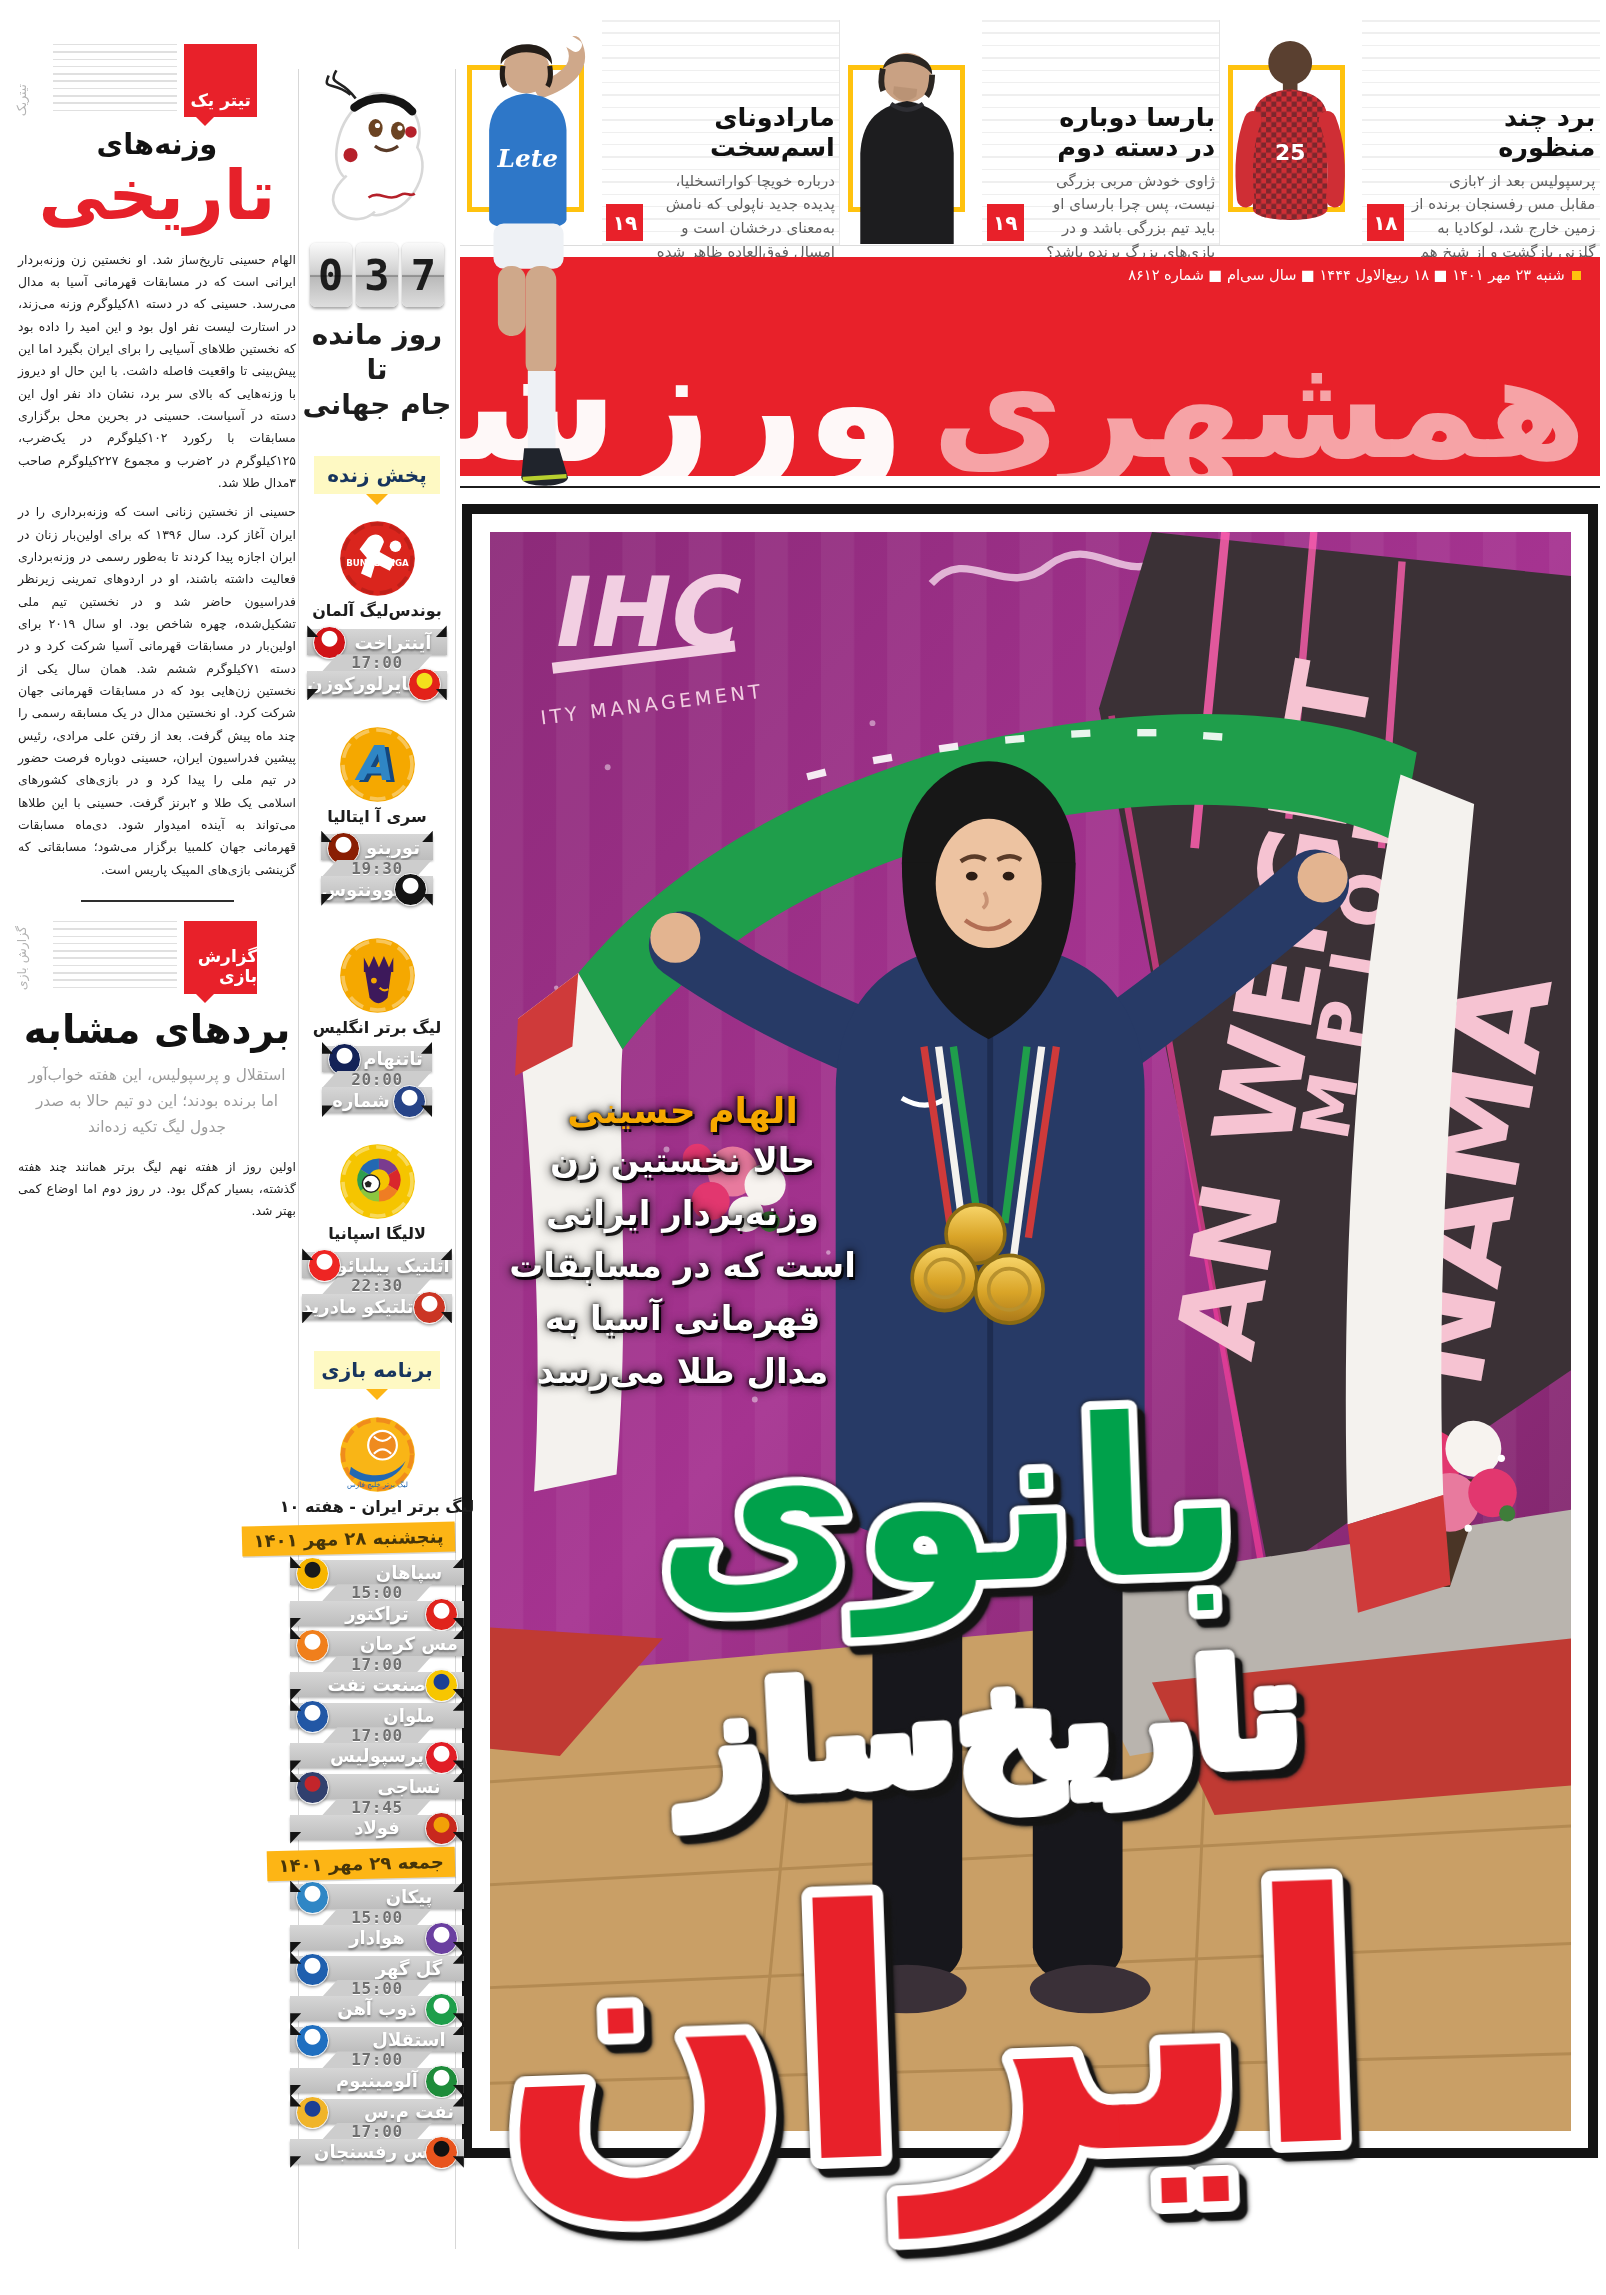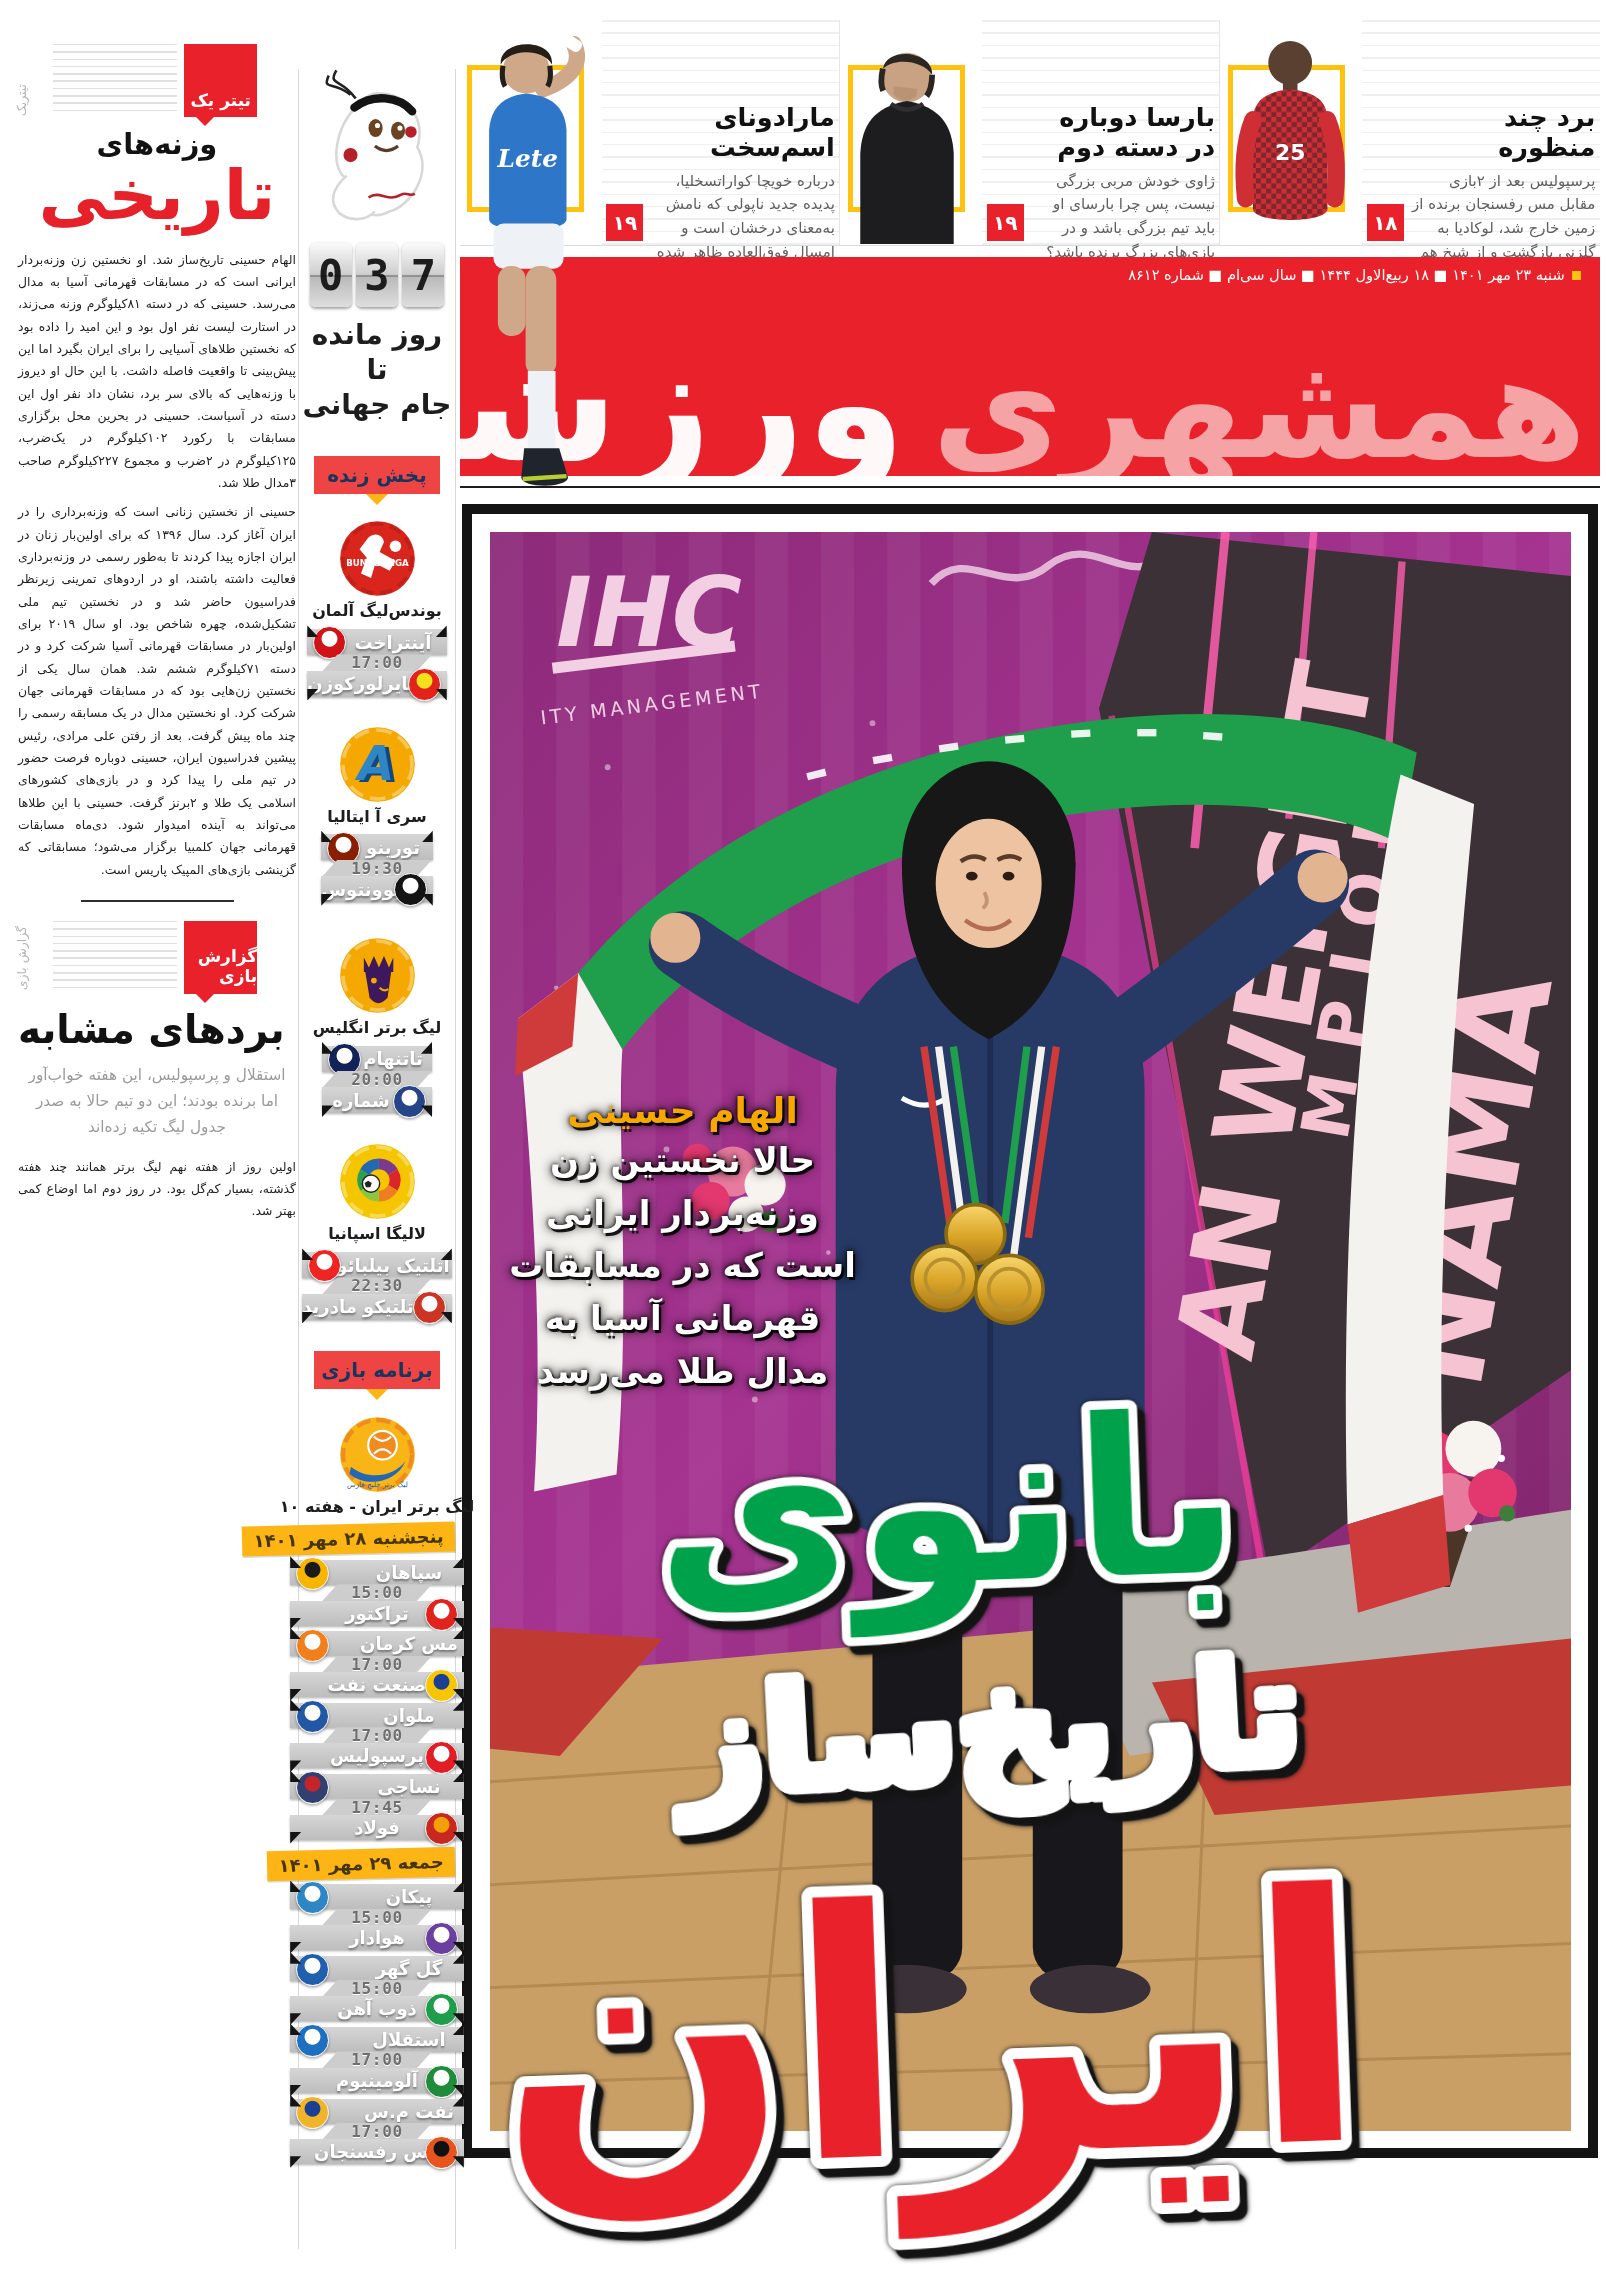--- a/index.html
+++ b/index.html
@@ -42,21 +42,21 @@
   .hl{filter:drop-shadow(0 0 4px #141414) drop-shadow(10px 12px 0 #141414);}
   
   #mid-col{position:absolute;left:298px;top:69px;width:158px;height:2180px;border-left:1.5px solid #d7d7d7;border-right:1.5px solid #d7d7d7;box-sizing:border-box;}
   #mascot{display:block;margin:0 auto;width:135px;height:167px;}
   #digits{display:flex;direction:ltr;justify-content:center;gap:4.4px;margin-top:7.3px;}
   .flip-card{position:relative;width:42px;height:64px;border-radius:5.8px;background:linear-gradient(#fafafa,#cfcfcf 48%,#b9b9b9 52%,#dedede);
     box-shadow:0 1.5px 2.9px rgba(0,0,0,.35);display:flex;align-items:center;justify-content:center;
     font-family:"DejaVu Sans Mono",monospace;font-size:42px;font-weight:bold;color:#1d1d1d;}
   .flip-card::after{content:"";position:absolute;left:0;right:0;top:50%;height:1.5px;background:rgba(0,0,0,.22);}
   #count-label{margin-top:10.2px;text-align:center;font-size:28px;font-weight:bold;color:#1d1d1d;line-height:1.25;}
-  .flag-badge{position:relative;width:126px;height:38px;background:#ef4444;color:#17355e;font-weight:bold;font-size:20px;
+  .flag-badge{position:relative;width:126px;height:38px;background:#fef9c3;color:#17355e;font-weight:bold;font-size:20px;
     display:flex;align-items:center;justify-content:center;margin:8px auto;}
   .flag-badge::after{content:"";position:absolute;top:100%;left:50%;transform:translateX(-50%);
     border:11px solid transparent;border-top-color:#fdb515;}
   #live-badge{margin-top:34px;}
   #schedule-badge{margin-top:31px;}
   .league{display:flex;flex-direction:column;align-items:center;}
   .league-logo{width:79px;height:79px;}
   .league-logo svg{width:79px;height:79px;}
   .league-caption{font-weight:bold;font-size:16px;color:#1d1d1d;margin-top:2.9px;white-space:nowrap;}
   .fixture{position:relative;margin:8.8px -8.8px 0;}
@@ -90,21 +90,21 @@
     display:flex;align-items:flex-end;justify-content:center;padding-bottom:7.3px;box-sizing:border-box;}
   .kicker-bubble::after{content:"";position:absolute;top:100%;left:11.7px;border:9.5px solid transparent;border-top-color:#e8212a;}
   .a1-head{text-align:center;margin-top:11.7px;line-height:1.06;}
   .a1-top{font-size:29px;font-weight:bold;color:#121212;display:block;}
   .a1-bottom{font-size:69px;font-weight:bold;color:#e6212a;display:block;}
   .article-body{margin-top:16px;}
   .article-body p{margin:0 0 7.3px;font-size:12.4px;line-height:1.8;text-align:justify;color:#1f1f1f;}
   .divider{width:153px;height:1.5px;background:#2e2e2e;margin:19px auto;}
   #article-two{position:relative;margin-top:2.9px;}
   #article-two .side-label{top:5.8px;}
-  .a2-head{font-size:39px;font-weight:bold;text-align:left;color:#121212;margin-top:13px;}
+  .a2-head{font-size:39px;font-weight:bold;text-align:center;color:#121212;margin-top:13px;}
   .standfirst{font-size:15.3px;color:#9a9a9a;text-align:center;line-height:1.7;margin:10.2px 4.4px 0;}
 </style>
 </head>
 <body>
 
 <div id="teasers">
     <article class="teaser">
     <div class="t-text">
       <h2 class="t-title">برد چند منظوره</h2>
       <p class="t-body">پرسپولیس بعد از ۲بازی مقابل مس رفسنجان برنده از زمین خارج شد، لوکادیا به گلزنی بازگشت و از شیخ هم رونمایی شد</p>

